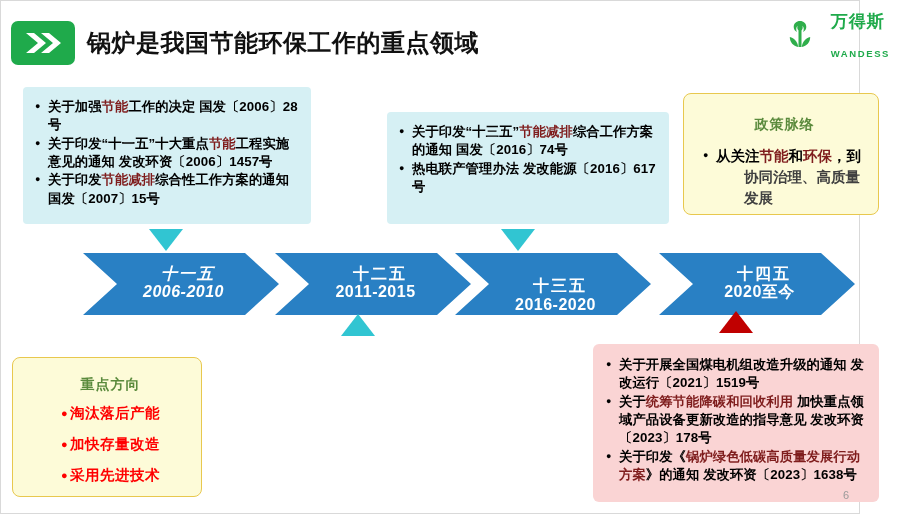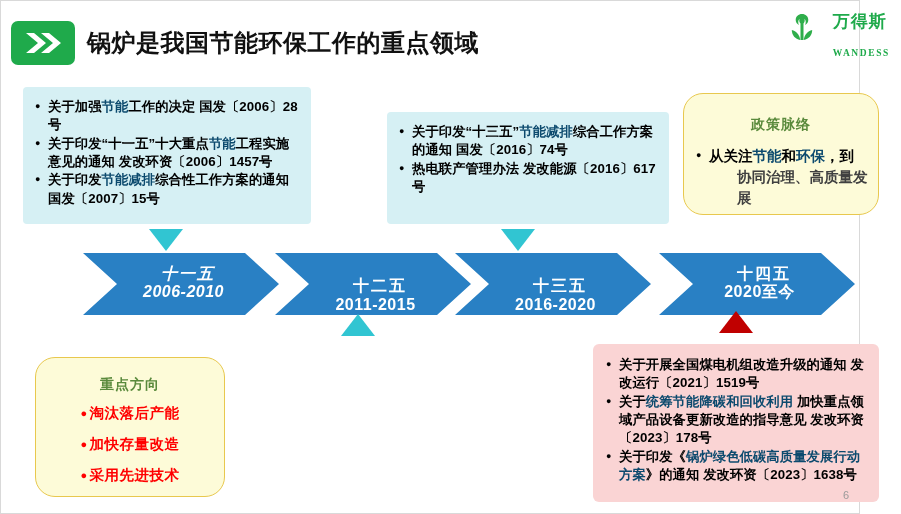--- a/index.html
+++ b/index.html
@@ -23,77 +23,77 @@
     width: 64px; height: 44px;
     background: #1faa4b; border-radius: 7px;
     display: flex; align-items: center; justify-content: center;
   }
   #title-badge svg { display: block; }
   #page-title {
     position: absolute; left: 86px; top: 26px;
     font-size: 24px; font-weight: bold; color: #111111;
     letter-spacing: 0.5px; white-space: nowrap;
   }
-  #logo { position: absolute; right: 12px; top: 12px; display: flex; gap: 18px; font-family: Liberation Serif, serif; }
+  #logo { position: absolute; right: 12px; top: 12px; display: flex; align-items: center; gap: 18px; }
   #logo-text { line-height: 1; }
   #logo-cn { font-size: 17px; font-weight: bold; color: #1faa4b; letter-spacing: 1px; display:block; }
   #logo-en { font-size: 9.5px; font-weight: bold; color: #1faa4b; letter-spacing: 1.6px; display:block; margin-top: 19px;}
 
   
   .chev {
     position: absolute; top: 252px; height: 62px;
     background: #2980c4; color: #ffffff;
     display: flex; flex-direction: column; align-items: center; justify-content: center;
     clip-path: polygon(0 0, calc(100% - 34px) 0, 100% 50%, calc(100% - 34px) 100%, 0 100%, 34px 50%);
   }
   .chev .c-cn { font-size: 16px; font-weight: bold; letter-spacing: 2px; line-height: 1.05; margin-left: 14px;}
   .chev .c-yr { font-size: 16px; font-weight: bold; letter-spacing: 0.5px; line-height: 1.25; margin-left: 5px;}
   #chev0 { left: 82px;  width: 196px; font-style: italic; }
-  #chev1 { left: 274px; width: 196px; justify-content: flex-end; }
+  #chev1 { left: 274px; width: 196px; }
   #chev2 { left: 454px; width: 196px; justify-content: flex-end; }
   #chev3 { left: 658px; width: 196px; }
 
   
   .tri { position: absolute; width: 0; height: 0; }
   .tri-down-cyan { border-left: 17px solid transparent; border-right: 17px solid transparent; border-top: 22px solid #31c5d2; }
   .tri-up-cyan   { border-left: 17px solid transparent; border-right: 17px solid transparent; border-bottom: 22px solid #31c5d2; }
   .tri-up-red    { border-left: 17px solid transparent; border-right: 17px solid transparent; border-bottom: 22px solid #c00000; }
   #tri-a { left: 148px; top: 228px; }
   #tri-b { left: 500px; top: 228px; }
   #tri-c { left: 340px; top: 313px; }
   #tri-d { left: 718px; top: 310px; }
 
   
   .box { position: absolute; border-radius: 4px; }
   .box-cyan   { background: #d6f0f4; }
-  .box-yellow { background: #fdfbd8; border: 1.5px solid #e8c84e; border-radius: 20px; }
+  .box-yellow { background: #fdfbd8; border: 1.5px solid #e8c84e; border-radius: 8px; padding-left: 7px; }
   .box-pink   { background: #fad4d4; border-radius: 6px; }
 
   #box-1151 { left: 22px;  top: 86px;  width: 288px; height: 137px; }
   #box-1351 { left: 386px; top: 111px; width: 282px; height: 112px; }
   #box-policy { left: 682px; top: 92px; width: 196px; height: 122px; }
-  #box-focus { left: 34px;  top: 356px; width: 190px; height: 140px; }
+  #box-focus { left: 11px;  top: 356px; width: 190px; height: 140px; }
   #box-1252 { left: 238px; top: 352px; width: 262px; height: 148px; }
   #box-1452 { left: 592px; top: 343px; width: 286px; height: 158px; }
 
   
   ul.blist { list-style: none; }
   ul.blist li {
     position: relative; padding-left: 13px;
     font-size: 13.3px; line-height: 1.38; color: #000000;
     font-weight: bold; letter-spacing: 0.1px;
   }
   ul.blist li:before {
     content: "●"; position: absolute; left: 0; top: 0;
     font-size: 9px; line-height: 1.95; color: #000000;
   }
   .pad-a { padding: 11px 10px 8px 12px; }
   .pad-b { padding: 12px 10px 8px 13px; }
 
-  .red { color: #0c4a6e; }
+  .red { color: #7f1d1d; }
   .bk  { color: #000000; }
 
   
   .y-title { text-align: center; font-size: 14px; font-weight: bold; color: #5a8a3c; letter-spacing: 1px; }
   #box-policy .y-title { margin-top: 22px; }
   #box-focus .y-title  { margin-top: 18px; }
   #policy-bullet {
     position: relative; margin: 12px 8px 0 12px; padding-left: 13px;
     font-size: 14.5px; font-weight: bold; line-height: 1.45; color: #000000;
   }

